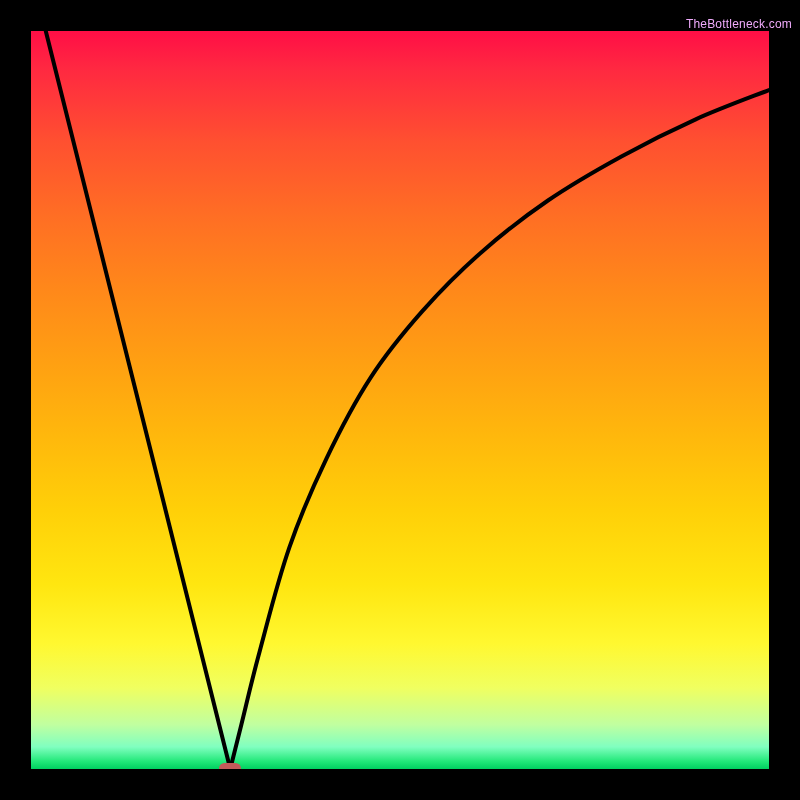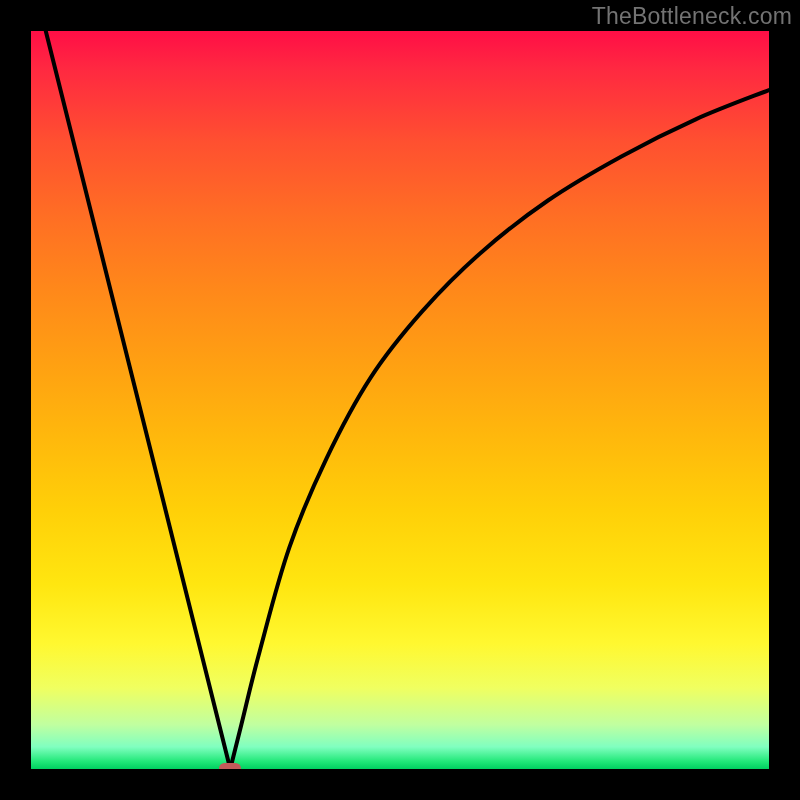--- a/index.html
+++ b/index.html
@@ -51,24 +51,24 @@
       #00d060 100%
     );
   }
   .marker {
     position: absolute;
     background: #c35a5a;
     border-radius: 6px;
   }
   .attrib {
     position: absolute;
-    top: 3px;
+    top: 17px;
     right: 8px;
-    color: #737373;
-    font-size: 23px;
+    color: #f0abfc;
+    font-size: 12px;
     font-weight: 500;
     letter-spacing: 0.2px;
   }
   svg.curve {
     position: absolute;
     left: 0;
     top: 0;
   }
 </style>
 </head>

